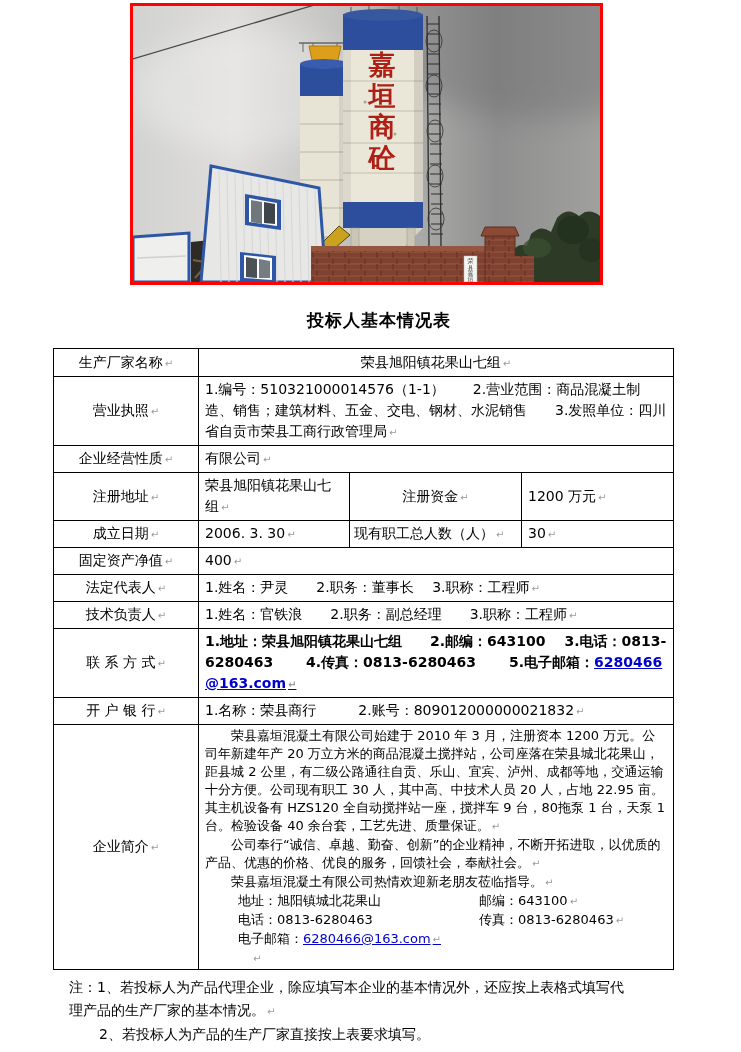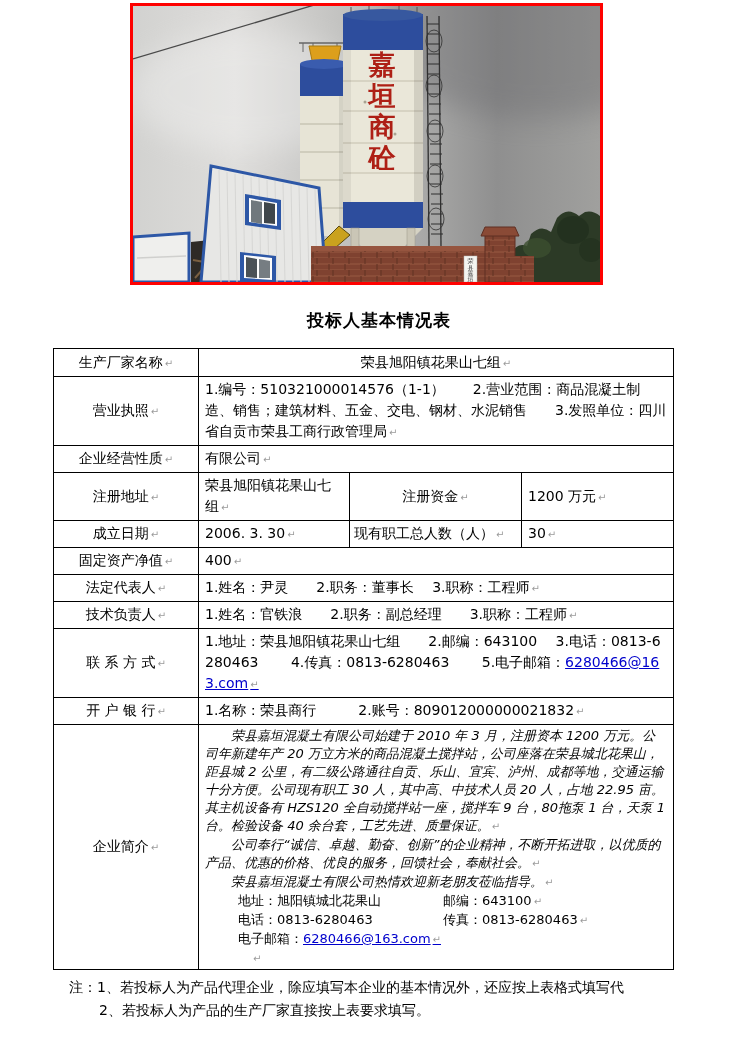--- a/index.html
+++ b/index.html
@@ -26,22 +26,22 @@
     word-break:break-all;overflow:hidden;
   }
   td.lbl{text-align:center;padding:2px 2px;}
   td.ctr{text-align:center;}
   td.addrv{padding-right:26px;}
   .pm::after{content:"↵";color:#9b9b9b;font-size:10px;margin-left:2px;}
   a.em{color:#0000cc;text-decoration:underline;cursor:pointer;}
   td.profile{
     vertical-align:top;font-size:13px;line-height:18px;padding:4px 8px;
   }
-  td.profile p{margin:0;text-indent:2em;font-style:italic;}
-  .c-row{display:flex;padding-left:33px;}
+  td.profile p{margin:0;text-indent:2em;}
+  .c-row{display:flex;padding-left:33px;gap:36px;}
   .c-row .cl{width:205px;flex:none;}
   .email-line{padding-left:33px;}
   .blank-line{height:18px;padding-left:46px;}
   .notes{margin:6px 0 0 69px;font-size:14px;line-height:23px;}
   .notes div{white-space:nowrap;}
   .notes .n3{margin-left:30px;}
 </style>
 </head>
 <body>
 
@@ -211,21 +211,21 @@
   <tr style="height:27px">
     <td class="lbl"><span class="pm">法定代表人</span></td>
     <td colspan="3"><span class="pm">1.姓名：尹灵　　2.职务：董事长　 3.职称：工程师</span></td>
   </tr>
   <tr style="height:27px">
     <td class="lbl"><span class="pm">技术负责人</span></td>
     <td colspan="3"><span class="pm">1.姓名：官铁浪　　2.职务：副总经理　　3.职称：工程师</span></td>
   </tr>
   <tr style="height:65px">
     <td class="lbl"><span class="pm">联 系 方 式</span></td>
-    <td colspan="3" style="vertical-align:top;">
+    <td colspan="3" style="vertical-align:top;font-weight:bold;">
       <span>1.地址：荣县旭阳镇花果山七组　　2.邮编：643100　 3.电话：0813-6280463　　 4.传真：0813-6280463　　 5.电子邮箱：</span><a class="em pm">6280466@163.com</a>
     </td>
   </tr>
   <tr style="height:27px">
     <td class="lbl"><span class="pm">开 户 银 行</span></td>
     <td colspan="3"><span class="pm">1.名称：荣县商行　　　2.账号：809012000000021832</span></td>
   </tr>
   <tr style="height:234px">
     <td class="lbl"><span class="pm">企业简介</span></td>
     <td colspan="3" class="profile">
@@ -244,14 +244,15 @@
         <span>电子邮箱：</span><a class="em pm">6280466@163.com</a>
       </div>
       <div class="blank-line pm"></div>
     </td>
   </tr>
 </tbody>
   </table>
 
 <div class="notes">
   <div>注：1、若投标人为产品代理企业，除应填写本企业的基本情况外，还应按上表格式填写代</div>
+  <div class="pm">理产品的生产厂家的基本情况。</div>
   <div class="n3">2、若投标人为产品的生产厂家直接按上表要求填写。</div>
 </div>
 
 </body></html>

